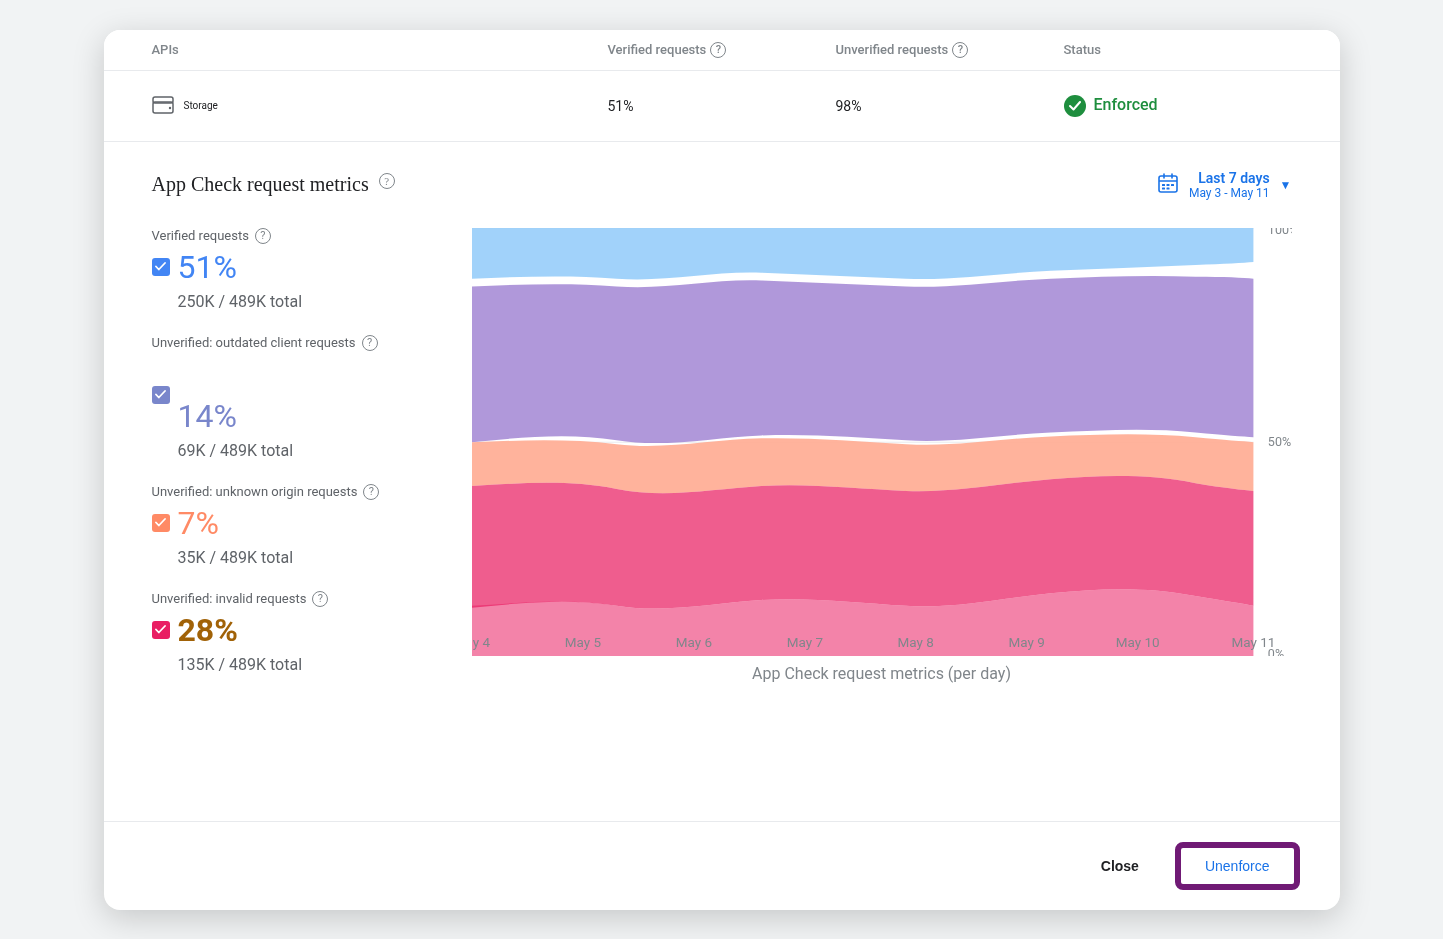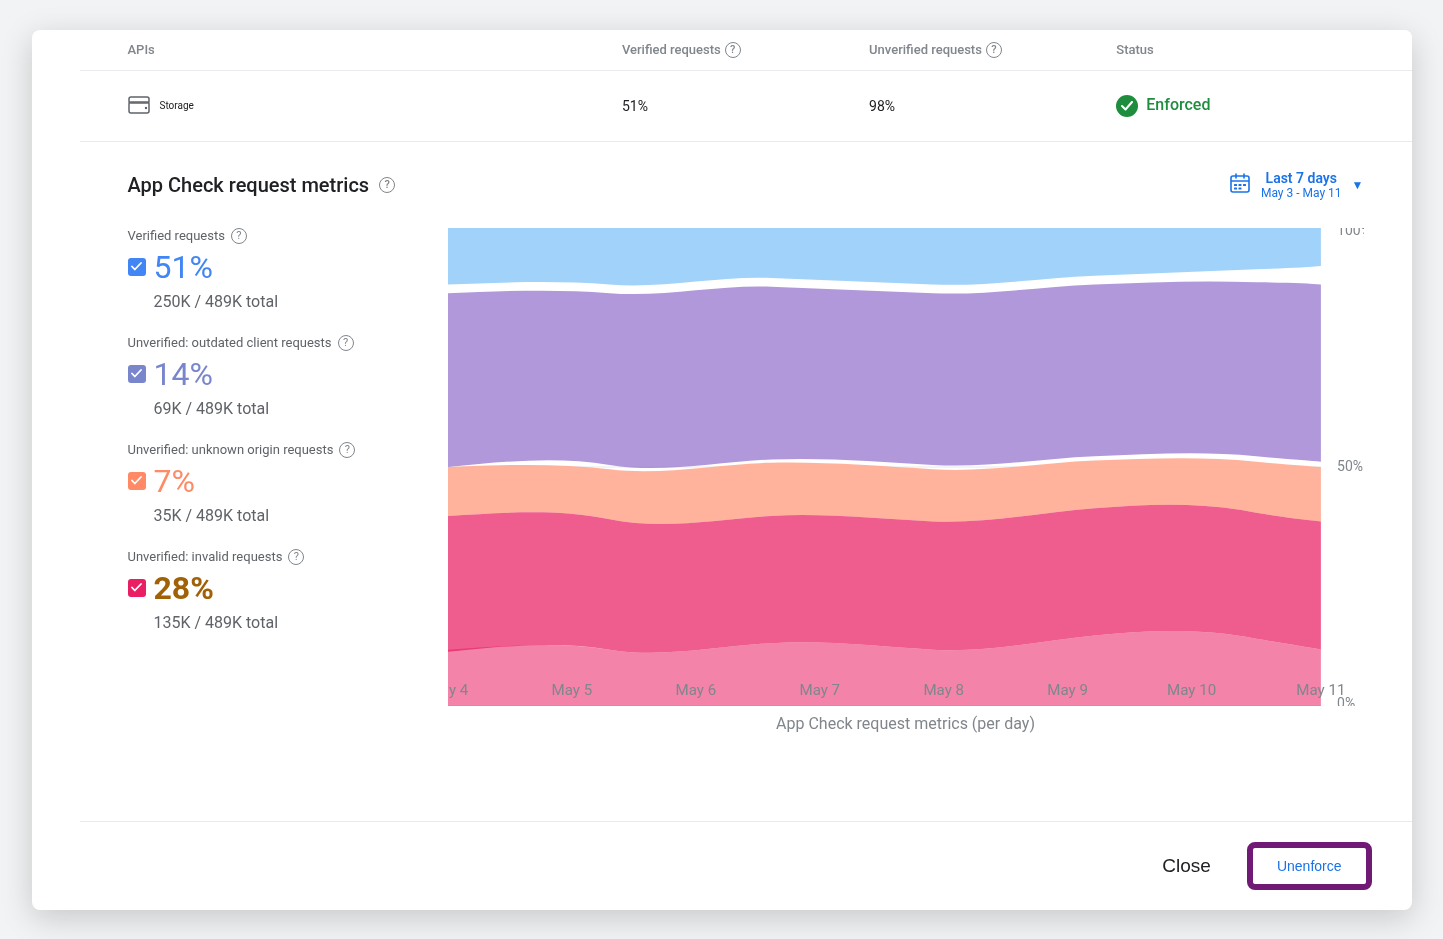--- a/index.html
+++ b/index.html
@@ -6,28 +6,27 @@
     body {
       font-family: 'Google Sans', Roboto, Arial, sans-serif;
       background: #f1f3f4;
       display: flex;
       align-items: center;
       justify-content: center;
       min-height: 100vh;
     }
     .dialog {
       background: #fff;
-      border-radius: 8px;
-      width: 1380px;
+      border-radius: 16px;
+      width: 1236px;
       min-height: 880px;
       box-shadow: 0 8px 32px rgba(0,0,0,0.18);
       overflow: hidden;
       display: flex;
       flex-direction: column;
-      padding-left: 48px;
     }
     
     .table-header {
       display: grid;
       grid-template-columns: 2fr 1fr 1fr 1fr;
       padding: 12px 48px;
       border-bottom: 1px solid #e8eaed;
       background: #fff;
     }
     .table-header-cell {
@@ -100,37 +99,37 @@
       padding: 28px 48px 0 48px;
     }
     .metrics-header {
       display: flex;
       align-items: center;
       justify-content: space-between;
       margin-bottom: 28px;
     }
     .metrics-title {
       display: flex;
-      align-items: center;
       gap: 10px;
       font-size: 20px;
       font-weight: 500;
       color: #202124;
+      font-family: Liberation Serif, serif;
     }
     .date-picker {
       display: flex;
       align-items: center;
       gap: 10px;
       cursor: pointer;
     }
     .calendar-icon {
       color: #1a73e8;
     }
     .date-info {
-      text-align: center;
+      text-align: right;
     }
     .date-label {
       font-size: 14px;
       font-weight: 600;
       color: #1a73e8;
     }
     .date-range {
       font-size: 12px;
       color: #1a73e8;
     }
@@ -214,22 +213,22 @@
       display: flex;
       justify-content: flex-end;
       align-items: center;
       padding: 20px 40px;
       gap: 16px;
       border-top: 1px solid #e8eaed;
     }
     .btn-close {
       background: none;
       border: none;
-      font-size: 19px;
-      font-weight: 400;
+      font-size: 14px;
+      font-weight: 700;
       color: #202124;
       cursor: pointer;
       padding: 10px 20px;
       border-radius: 8px;
     }
     .btn-unenforce {
       background: none;
       border: 6px solid #701a75;
       border-radius: 8px;
       font-size: 14px;
@@ -339,21 +338,21 @@
           <div class="legend-label">
             <span>Unverified: outdated client requests</span>
             <span class="help-icon">?</span>
           </div>
           <div class="legend-value-row">
             <div class="legend-checkbox" style="background:#7986cb;">
               <svg width="11" height="9" viewBox="0 0 11 9">
                   <path d="M1 4.5l2.8 3L10 1" stroke="white" stroke-width="1.8" fill="none" stroke-linecap="round" stroke-linejoin="round"></path>
                 </svg>
             </div>
-            <span class="legend-percent" style="color:#7986cb;">14%</span>
+            <span class="legend-percent" style="color:#7986cb;margin-top:42px;">14%</span>
           </div>
           <div class="legend-total">69K / 489K total</div>
         </div>
 
         <div class="legend-item">
           <div class="legend-label">
             <span>Unverified: unknown origin requests</span>
             <span class="help-icon">?</span>
           </div>
           <div class="legend-value-row">

